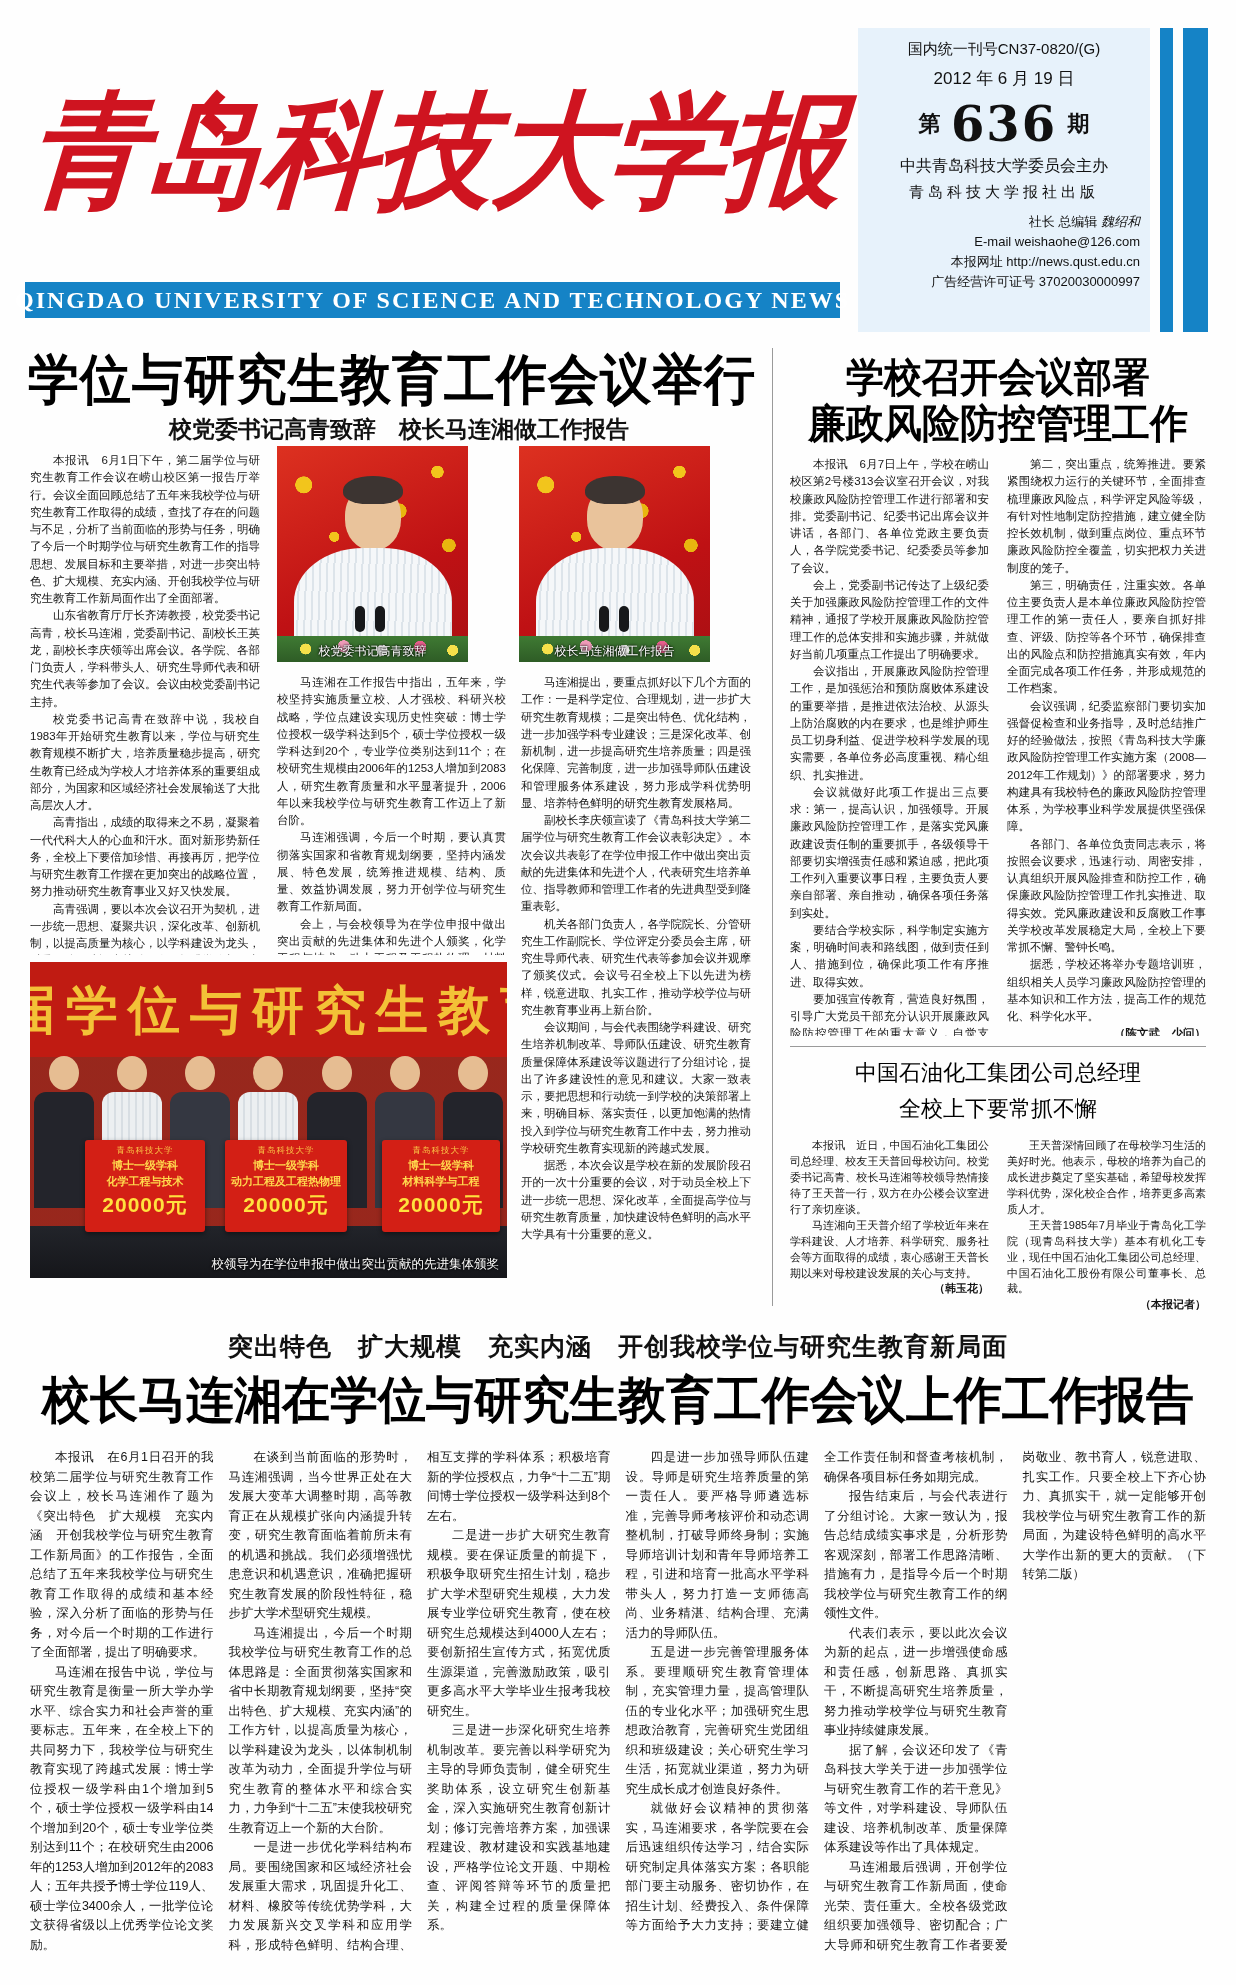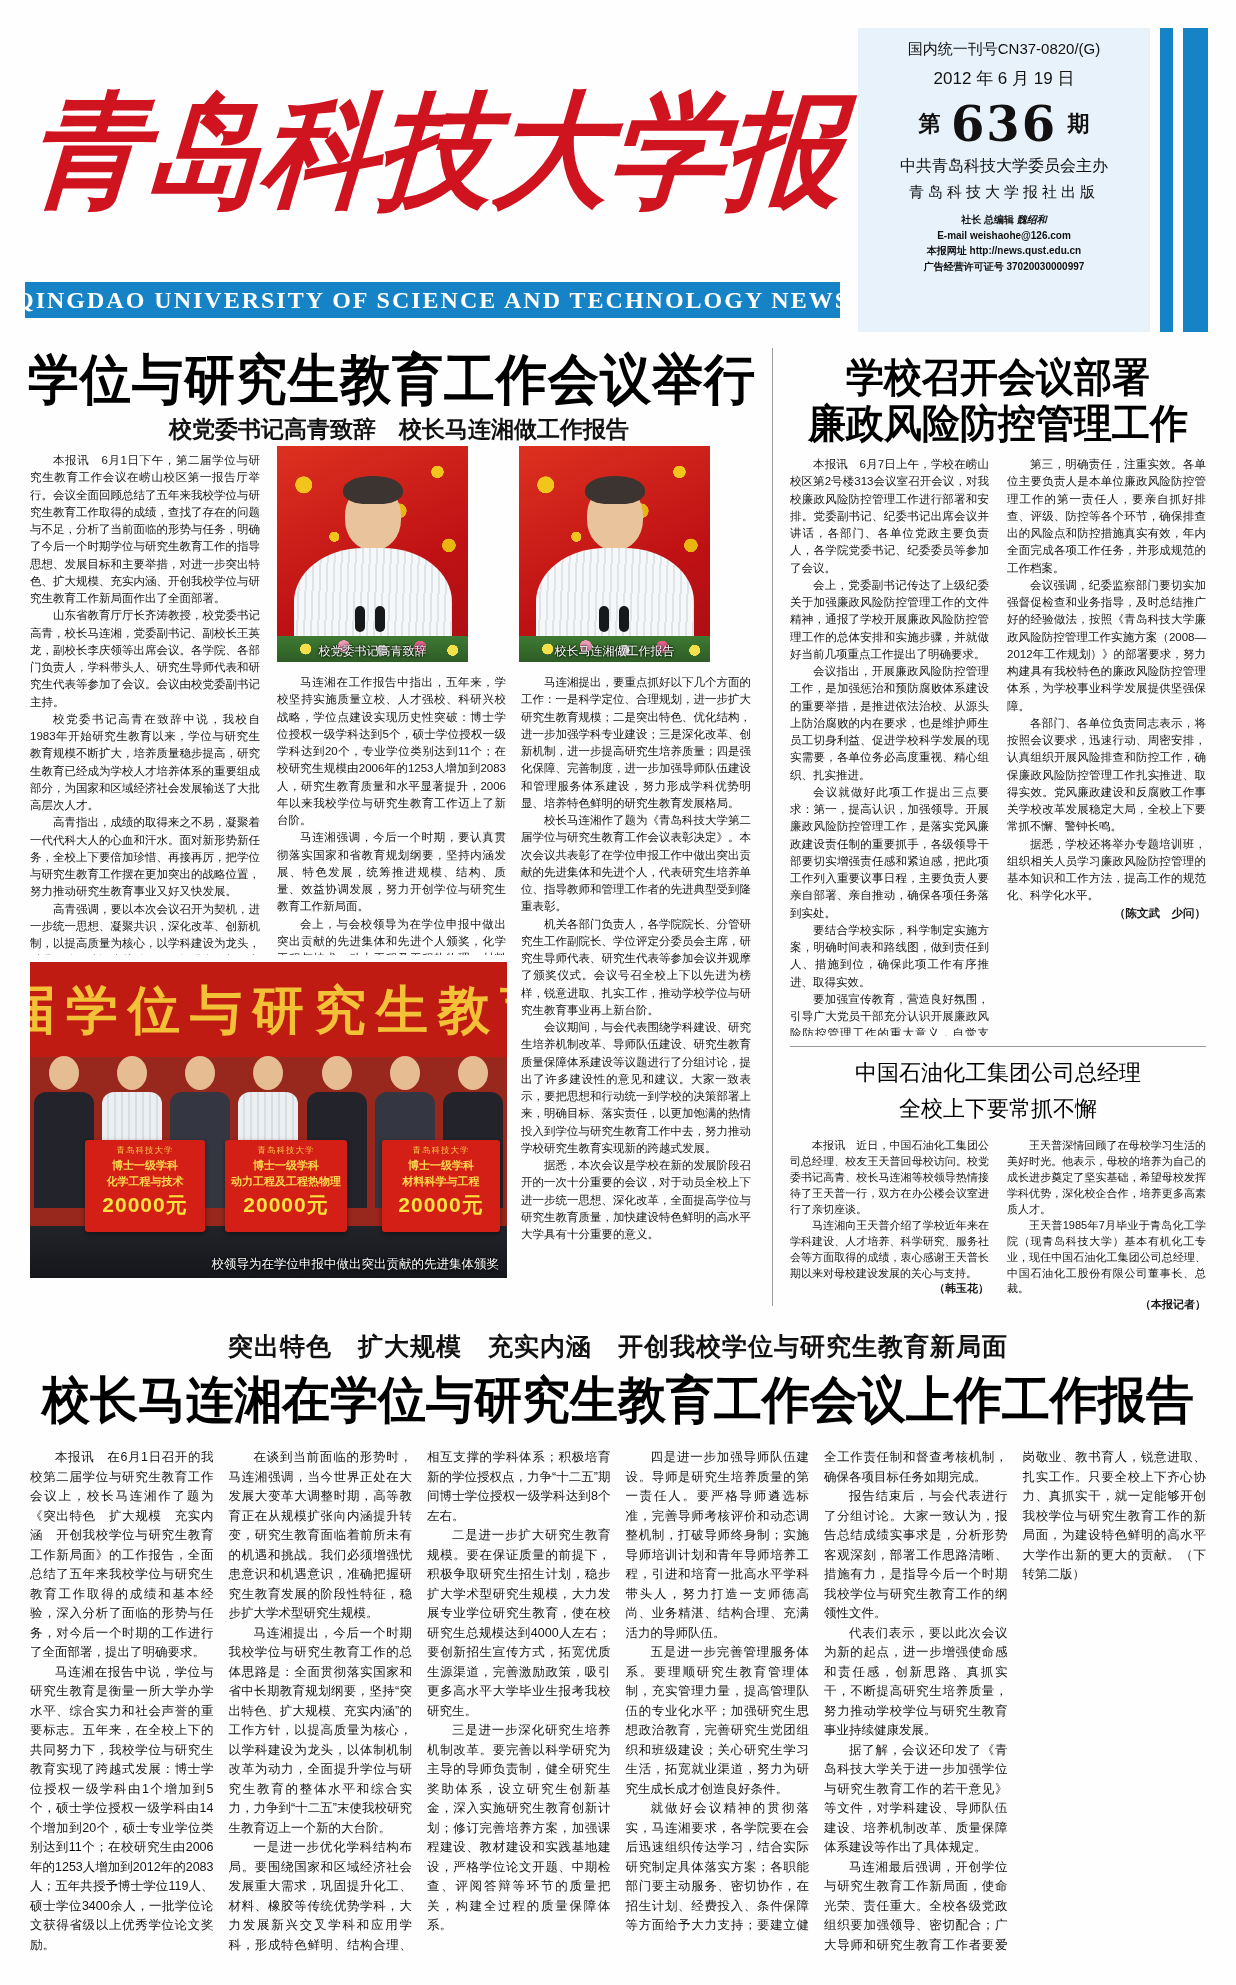--- a/index.html
+++ b/index.html
@@ -15,21 +15,21 @@
       font-family:"Liberation Serif",serif;font-weight:700;font-size:24px;letter-spacing:2px;white-space:nowrap;}
   .info-box{background:#e7f2fb;text-align:center;padding:10px 10px 6px 10px;box-sizing:border-box;}
   .info-box .l1{font-size:15px;margin-top:2px;}
   .info-box .l2{font-size:17px;margin-top:8px;}
   .issue{margin:6px 0 4px 0;}
   .issue .pre,.issue .post{font-size:22px;font-weight:700;vertical-align:middle;}
   .issue .num{font-family:"DejaVu Serif",serif;font-size:48px;font-weight:900;vertical-align:middle;
       letter-spacing:2px;padding:0 6px;}
   .info-box .org{font-size:16px;margin-top:2px;}
   .info-box .pub{font-size:15px;letter-spacing:4px;margin-top:6px;white-space:nowrap;}
-  .info-small{text-align:center;font-size:10px;line-height:1.55;margin-top:10px;white-space:nowrap;font-weight:bold;}
+  .info-small{text-align:right;font-size:13px;line-height:1.55;margin-top:10px;white-space:nowrap;}
   .info-small .name{font-family:"DejaVu Serif",serif;font-style:italic;}
   .vbar{background:#1583c6;}
   
   .h-main{font-family:"DejaVu Sans",sans-serif;font-weight:900;font-size:51px;letter-spacing:1px;
       transform:scaleY(1.06);white-space:nowrap;color:#000;}
   .h-sub{font-size:23px;font-weight:700;text-align:center;white-space:nowrap;}
   .h-right{font-family:"DejaVu Sans",sans-serif;font-weight:900;font-size:38px;text-align:center;
       white-space:nowrap;transform:scaleY(1.05);color:#000;}
   .h-mid{font-family:"DejaVu Sans",sans-serif;font-weight:400;font-size:22px;text-align:center;
       white-space:nowrap;color:#000;}
@@ -151,21 +151,21 @@
   </div>
 
   <div class="abs bodytext" style="left:277px;top:674px;width:229px;height:281px;">
     <p>马连湘在工作报告中指出，五年来，学校坚持实施质量立校、人才强校、科研兴校战略，学位点建设实现历史性突破：博士学位授权一级学科达到5个，硕士学位授权一级学科达到20个，专业学位类别达到11个；在校研究生规模由2006年的1253人增加到2083人，研究生教育质量和水平显著提升，2006年以来我校学位与研究生教育工作迈上了新台阶。</p>
     <p>马连湘强调，今后一个时期，要认真贯彻落实国家和省教育规划纲要，坚持内涵发展、特色发展，统筹推进规模、结构、质量、效益协调发展，努力开创学位与研究生教育工作新局面。</p>
     <p>会上，与会校领导为在学位申报中做出突出贡献的先进集体和先进个人颁奖，化学工程与技术、动力工程及工程热物理、材料科学与工程等学科获得学校重奖。</p>
   </div>
 
   <div class="abs bodytext" style="left:521px;top:674px;width:230px;height:604px;">
     <p>马连湘提出，要重点抓好以下几个方面的工作：一是科学定位、合理规划，进一步扩大研究生教育规模；二是突出特色、优化结构，进一步加强学科专业建设；三是深化改革、创新机制，进一步提高研究生培养质量；四是强化保障、完善制度，进一步加强导师队伍建设和管理服务体系建设，努力形成学科优势明显、培养特色鲜明的研究生教育发展格局。</p>
-    <p>校长马连湘作了题为《青岛科技大学第二届学位与研究生教育工作会议表彰决定》。本次会议共表彰了在学位申报工作中做出突出贡献的先进集体和先进个人，代表研究生培养单位、指导教师和管理工作者的先进典型受到隆重表彰。</p>
+    <p>副校长李庆领宣读了《青岛科技大学第二届学位与研究生教育工作会议表彰决定》。本次会议共表彰了在学位申报工作中做出突出贡献的先进集体和先进个人，代表研究生培养单位、指导教师和管理工作者的先进典型受到隆重表彰。</p>
     <p>机关各部门负责人，各学院院长、分管研究生工作副院长、学位评定分委员会主席，研究生导师代表、研究生代表等参加会议并观摩了颁奖仪式。会议号召全校上下以先进为榜样，锐意进取、扎实工作，推动学校学位与研究生教育事业再上新台阶。</p>
     <p>会议期间，与会代表围绕学科建设、研究生培养机制改革、导师队伍建设、研究生教育质量保障体系建设等议题进行了分组讨论，提出了许多建设性的意见和建议。大家一致表示，要把思想和行动统一到学校的决策部署上来，明确目标、落实责任，以更加饱满的热情投入到学位与研究生教育工作中去，努力推动学校研究生教育实现新的跨越式发展。</p>
     <p>据悉，本次会议是学校在新的发展阶段召开的一次十分重要的会议，对于动员全校上下进一步统一思想、深化改革，全面提高学位与研究生教育质量，加快建设特色鲜明的高水平大学具有十分重要的意义。</p>
   </div>
 
   <div class="abs photo-lg" style="left:30px;top:962px;width:477px;height:316px;">
     <div class="lg-banner">
       <span>届学位与研究生教育工作会</span>
     </div>
     <div class="crowd">
@@ -227,20 +227,21 @@
 
   <div class="abs bodytext" style="left:790px;top:456px;width:199px;height:580px;">
     <p>本报讯　6月7日上午，学校在崂山校区第2号楼313会议室召开会议，对我校廉政风险防控管理工作进行部署和安排。党委副书记、纪委书记出席会议并讲话，各部门、各单位党政主要负责人，各学院党委书记、纪委委员等参加了会议。</p>
     <p>会上，党委副书记传达了上级纪委关于加强廉政风险防控管理工作的文件精神，通报了学校开展廉政风险防控管理工作的总体安排和实施步骤，并就做好当前几项重点工作提出了明确要求。</p>
     <p>会议指出，开展廉政风险防控管理工作，是加强惩治和预防腐败体系建设的重要举措，是推进依法治校、从源头上防治腐败的内在要求，也是维护师生员工切身利益、促进学校科学发展的现实需要，各单位务必高度重视、精心组织、扎实推进。</p>
     <p>会议就做好此项工作提出三点要求：第一，提高认识，加强领导。开展廉政风险防控管理工作，是落实党风廉政建设责任制的重要抓手，各级领导干部要切实增强责任感和紧迫感，把此项工作列入重要议事日程，主要负责人要亲自部署、亲自推动，确保各项任务落到实处。</p>
     <p>要结合学校实际，科学制定实施方案，明确时间表和路线图，做到责任到人、措施到位，确保此项工作有序推进、取得实效。</p>
     <p>要加强宣传教育，营造良好氛围，引导广大党员干部充分认识开展廉政风险防控管理工作的重大意义，自觉支持、积极参与。</p>
   </div>
   <div class="abs bodytext" style="left:1007px;top:456px;width:199px;height:580px;">
+    <p>第二，突出重点，统筹推进。要紧紧围绕权力运行的关键环节，全面排查梳理廉政风险点，科学评定风险等级，有针对性地制定防控措施，建立健全防控长效机制，做到重点岗位、重点环节廉政风险防控全覆盖，切实把权力关进制度的笼子。</p>
     <p>第三，明确责任，注重实效。各单位主要负责人是本单位廉政风险防控管理工作的第一责任人，要亲自抓好排查、评级、防控等各个环节，确保排查出的风险点和防控措施真实有效，年内全面完成各项工作任务，并形成规范的工作档案。</p>
     <p>会议强调，纪委监察部门要切实加强督促检查和业务指导，及时总结推广好的经验做法，按照《青岛科技大学廉政风险防控管理工作实施方案（2008—2012年工作规划）》的部署要求，努力构建具有我校特色的廉政风险防控管理体系，为学校事业科学发展提供坚强保障。</p>
     <p>各部门、各单位负责同志表示，将按照会议要求，迅速行动、周密安排，认真组织开展风险排查和防控工作，确保廉政风险防控管理工作扎实推进、取得实效。党风廉政建设和反腐败工作事关学校改革发展稳定大局，全校上下要常抓不懈、警钟长鸣。</p>
     <p>据悉，学校还将举办专题培训班，组织相关人员学习廉政风险防控管理的基本知识和工作方法，提高工作的规范化、科学化水平。</p>
     <p class="credit">（陈文武　少问）</p>
   </div>
 
   <div class="abs rule" style="left:790px;top:1046px;width:416px;height:1px;"></div>
   <div class="abs h-mid" style="left:790px;top:1058px;width:416px;">中国石油化工集团公司总经理</div>
   <div class="abs h-mid" style="left:790px;top:1094px;width:416px;">全校上下要常抓不懈</div>

